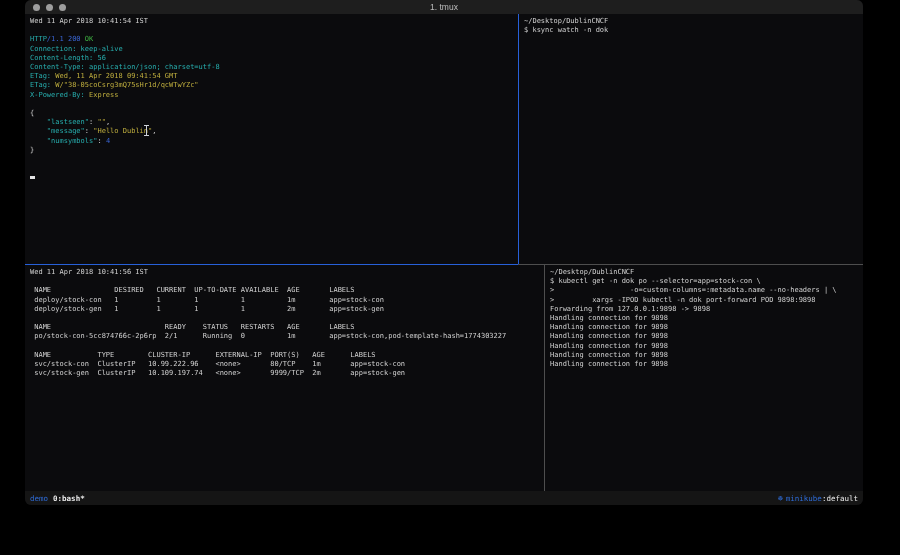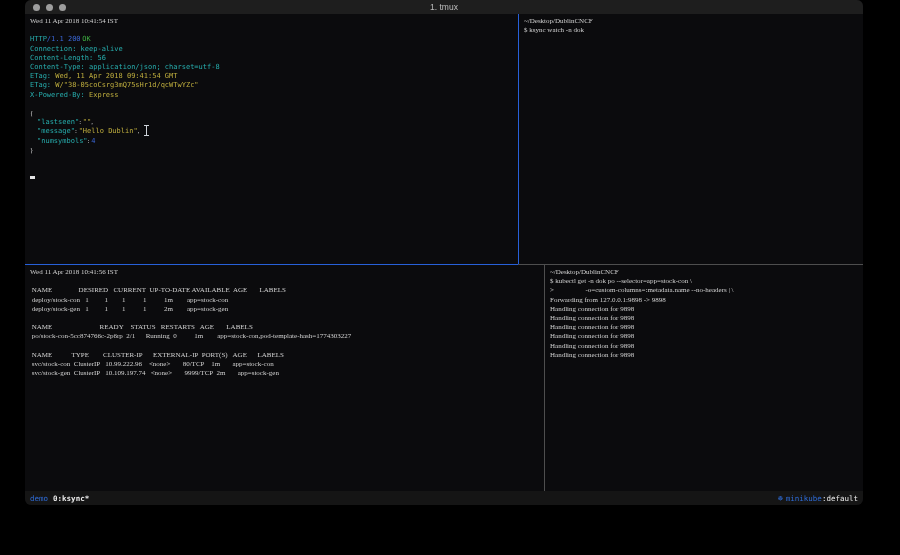--- a/index.html
+++ b/index.html
@@ -20,21 +20,21 @@
   .terminal { position:absolute; left:0; top:14px; right:0; bottom:14px;
               background:var(--term_bg); }
 
   .pane { position:absolute; padding:3px 5px; overflow:hidden; }
   .pane-tl { left:0;   top:0;   width:493px; height:250px; }
   .pane-tr { left:494px; top:0; width:344px; height:250px; }
   .pane-bl { left:0;   top:251px; width:519px; height:226px; }
   .pane-br { left:520px; top:251px; width:318px; height:226px; }
 
   .tline { font-size:7px; line-height:9.2px; white-space:pre; color:var(--fg); }
-  .c-fg     { color:var(--fg);font-family:Liberation Serif, serif; }
+  .c-fg     { color:var(--fg); }
   .c-cyan   { color:var(--cyan); }
   .c-yellow { color:var(--yellow); }
   .c-blue   { color:var(--blue); }
   .c-green  { color:var(--green); }
   .c-cursor { display:inline-block; width:5px; height:3px; background:#e3e3e3;
               vertical-align:baseline; }
 
   .divider { position:absolute; }
   .div-v-top    { left:493px; top:0;     width:1px;  height:250px; background:var(--border_active); }
   .div-h-left   { left:0;     top:250px; width:493px; height:1px;  background:var(--border_active); }
@@ -106,41 +106,42 @@
         <div class="tline"><span class="c-fg"> po/stock-con-5cc874766c-2p6rp  2/1      Running  0          1m        app=stock-con,pod-template-hash=1774303227</span></div>
         <div class="tline"><span class="c-fg"></span>&nbsp;</div>
         <div class="tline"><span class="c-fg"> NAME           TYPE        CLUSTER-IP      EXTERNAL-IP  PORT(S)   AGE      LABELS</span></div>
         <div class="tline"><span class="c-fg"> svc/stock-con  ClusterIP   10.99.222.96    &lt;none&gt;       80/TCP    1m       app=stock-con</span></div>
         <div class="tline"><span class="c-fg"> svc/stock-gen  ClusterIP   10.109.197.74   &lt;none&gt;       9999/TCP  2m       app=stock-gen</span></div>
       </div>
     <div class="pane pane-br">
         <div class="tline"><span class="c-fg">~/Desktop/DublinCNCF</span></div>
         <div class="tline"><span class="c-fg">$ kubectl get -n dok po --selector=app=stock-con \</span></div>
         <div class="tline"><span class="c-fg">&gt;                  -o=custom-columns=:metadata.name --no-headers | \</span></div>
+        <div class="tline"><span class="c-fg">&gt;         xargs -IPOD kubectl -n dok port-forward POD 9898:9898</span></div>
         <div class="tline"><span class="c-fg">Forwarding from 127.0.0.1:9898 -&gt; 9898</span></div>
         <div class="tline"><span class="c-fg">Handling connection for 9898</span></div>
         <div class="tline"><span class="c-fg">Handling connection for 9898</span></div>
         <div class="tline"><span class="c-fg">Handling connection for 9898</span></div>
         <div class="tline"><span class="c-fg">Handling connection for 9898</span></div>
         <div class="tline"><span class="c-fg">Handling connection for 9898</span></div>
         <div class="tline"><span class="c-fg">Handling connection for 9898</span></div>
       </div>
 
     <div class="divider div-v-top"></div>
     <div class="divider div-h-left"></div>
     <div class="divider div-h-right"></div>
     <div class="divider div-v-bottom"></div>
 
     <div class="ibeam"></div>
   </div>
 
   <div class="statusbar">
     <div class="status-left">
       <span class="s-session">demo</span>
-      <span class="s-window">0:ksync*</span>
+      <span class="s-window">0:bash*</span>
     </div>
     <div class="status-right">
       <span class="s-kubeicon">☸</span>
       <span class="s-context">minikube</span>
       <span class="s-namespace">:default</span>
     </div>
   </div>
 
 </div>
 

